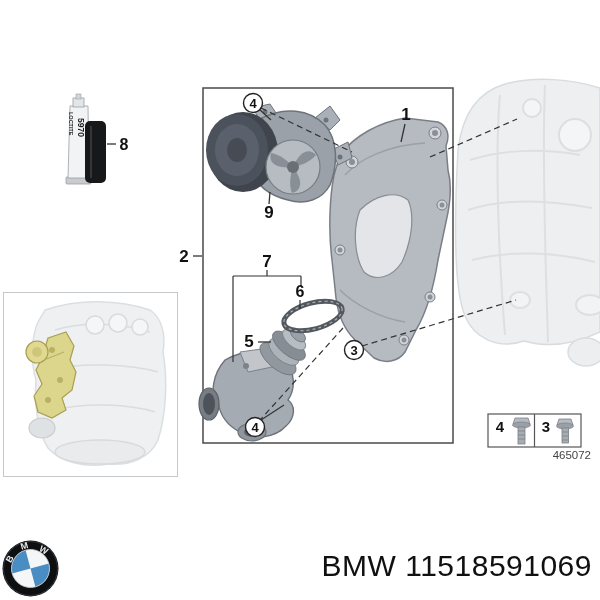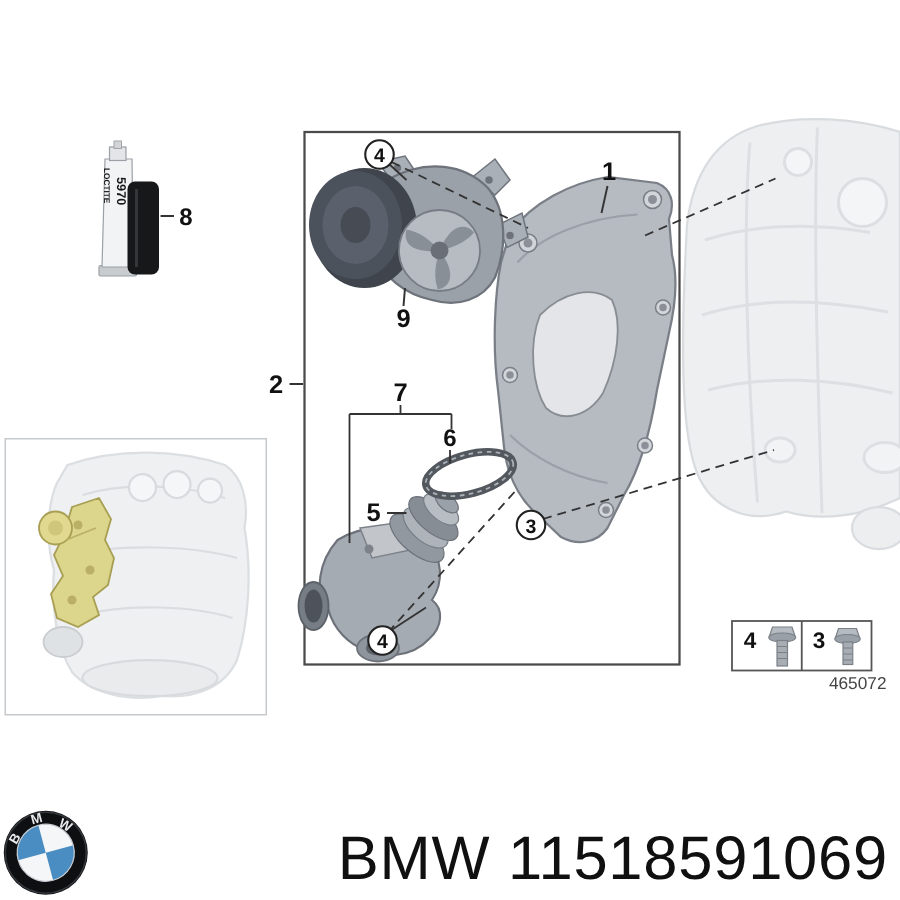--- a/index.html
+++ b/index.html
@@ -1,20 +1,20 @@
 <!DOCTYPE html>
 <html><head>
 <meta charset="utf-8">
 <style>
   html,body{margin:0;padding:0;background:#fff;}
   .canvas{position:relative;width:600px;height:600px;background:#ffffff;overflow:hidden;
           font-family:"Liberation Sans",sans-serif;}
   .scene{position:absolute;left:0;top:0;}
   .callout{font-weight:bold;fill:#111;}
-  .footer-text{position:absolute;top:549px;right:8px;font-size:41px;color:#101010;
+  .footer-text{position:absolute;top:549px;right:8px;font-size:30px;color:#101010;
                letter-spacing:0.5px;white-space:nowrap;}
 </style>
 </head>
 <body>
 
 <div class="canvas">
 
 <svg class="scene" width="600" height="600" viewBox="0 0 600 600">
 
   <g>

